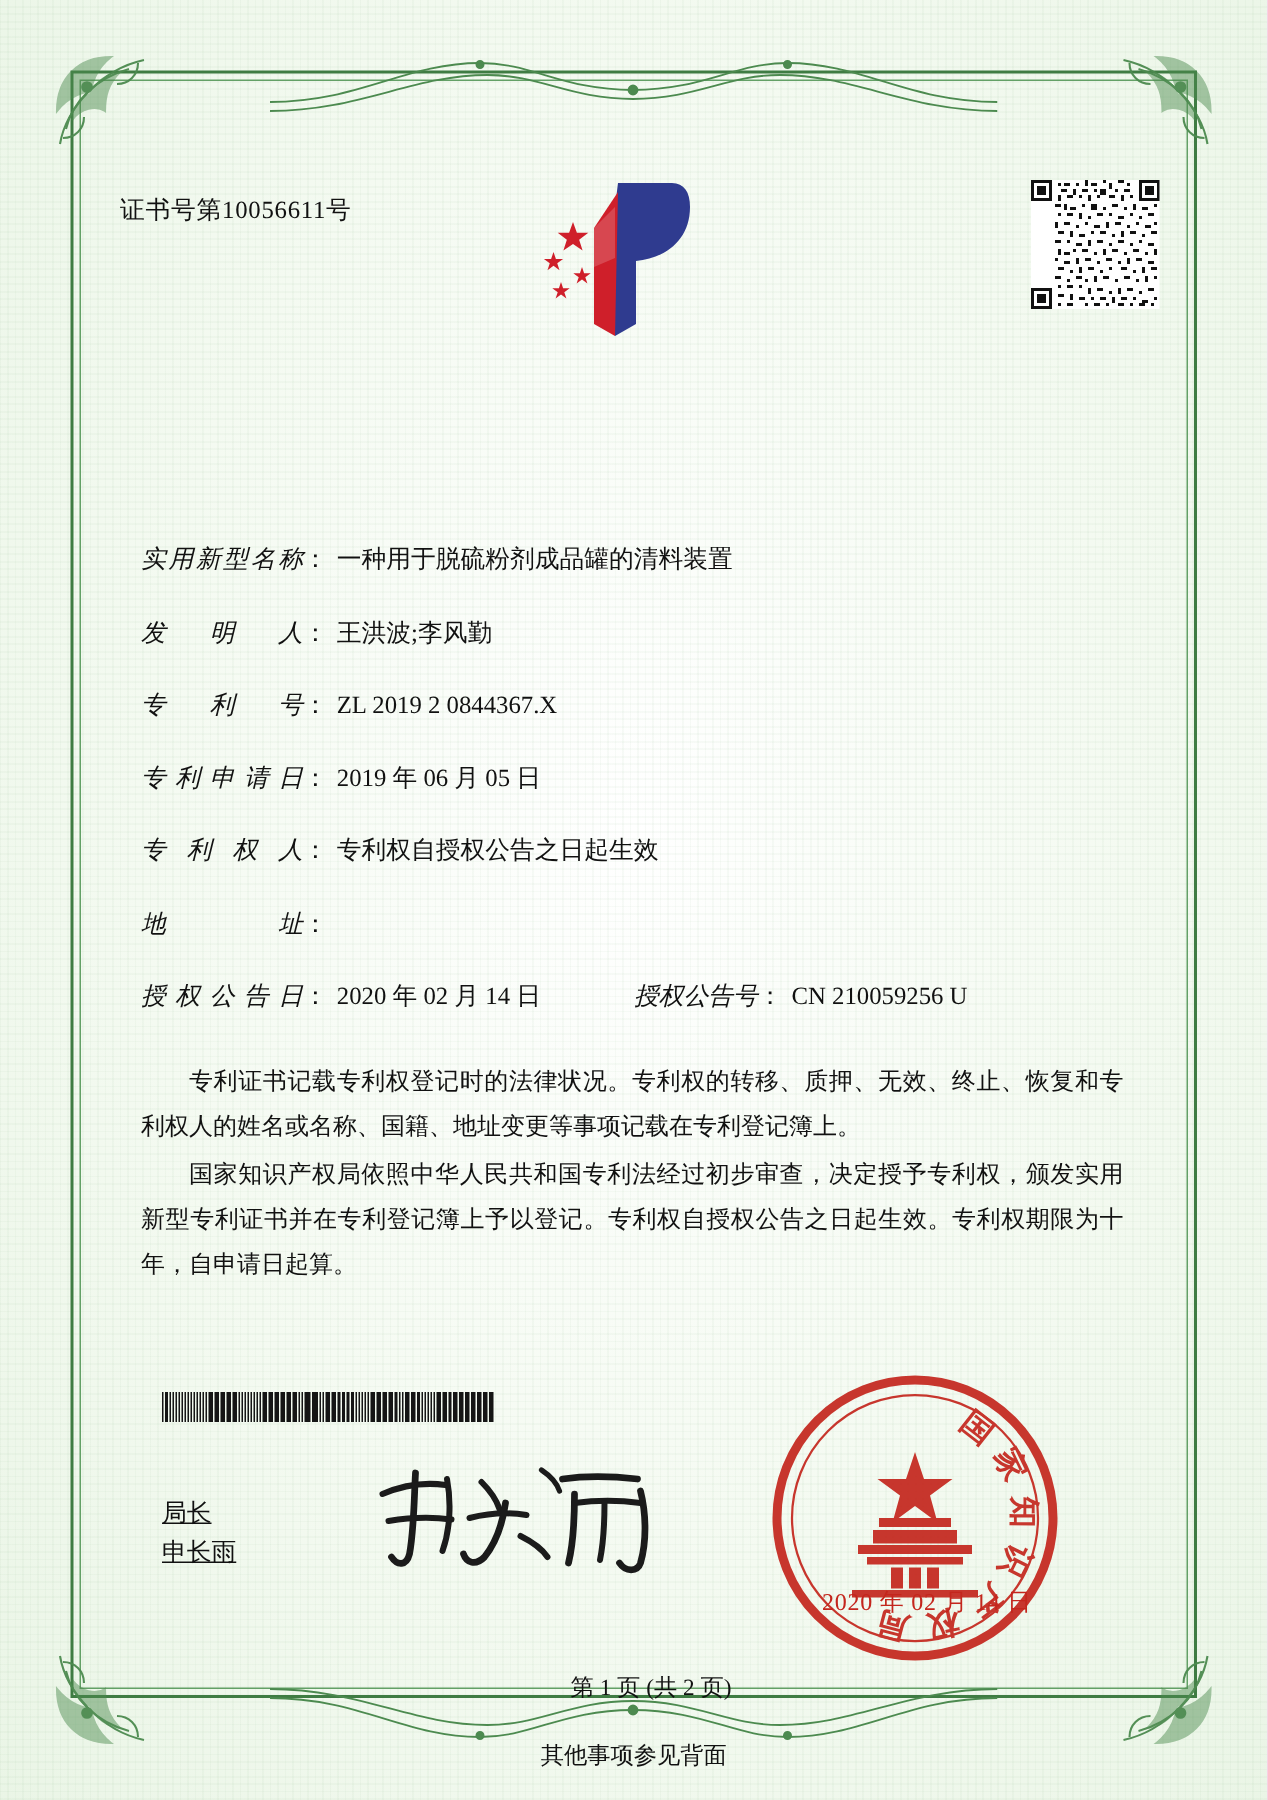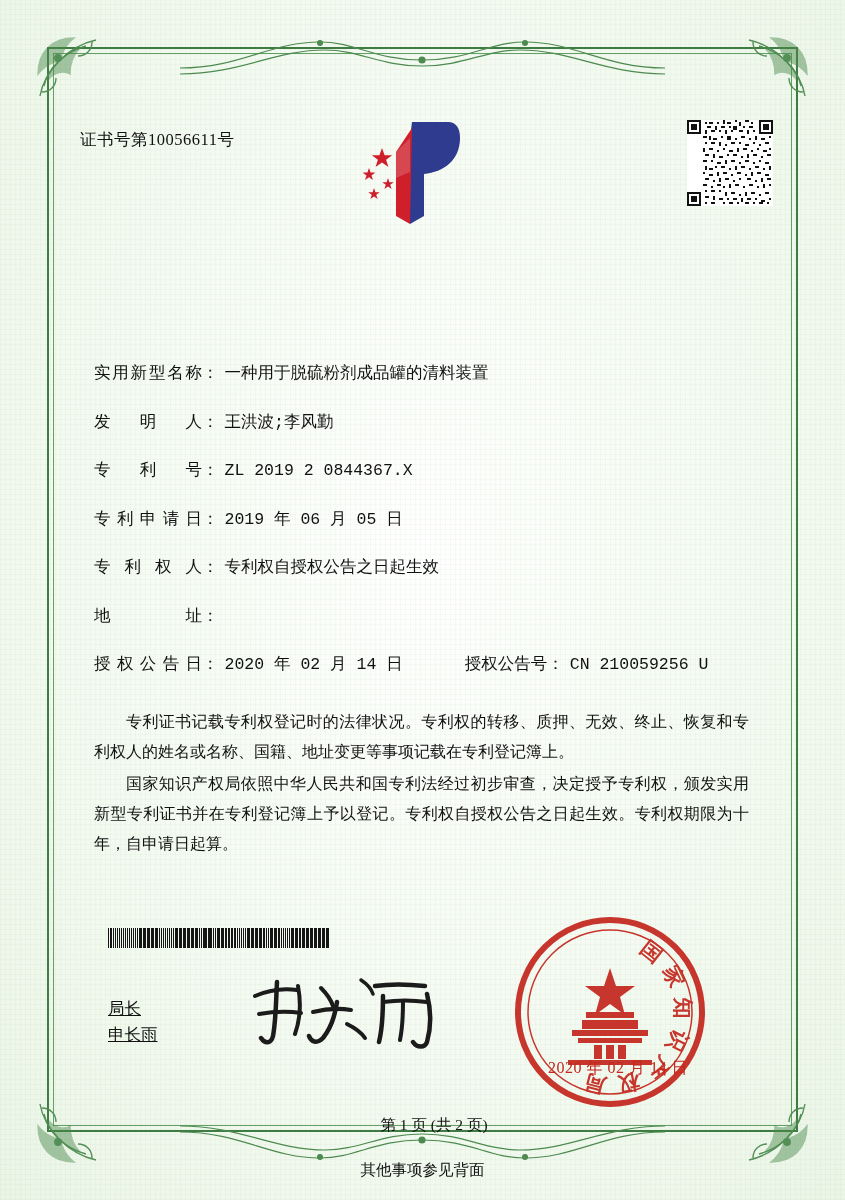--- a/index.html
+++ b/index.html
@@ -117,23 +117,24 @@
     align-items: baseline;
     margin-bottom: 26.5px;
     white-space: nowrap;
   }
   .field-label {
     width: 108px;
     flex: 0 0 108px;
     text-align: justify;
     text-align-last: justify;
     letter-spacing: 0;
+    font-style: italic;
   }
   .field-colon { margin-right: 6px; }
-  .field-value { color: #111; font-family: Liberation Mono, monospace; }
+  .field-value { color: #111; }
 
   .field-row.dual .second-label {
     margin-left: 62px;
     flex: 0 0 auto;
     width: auto;
   }
 
   
   .paragraphs {
     position: absolute;

